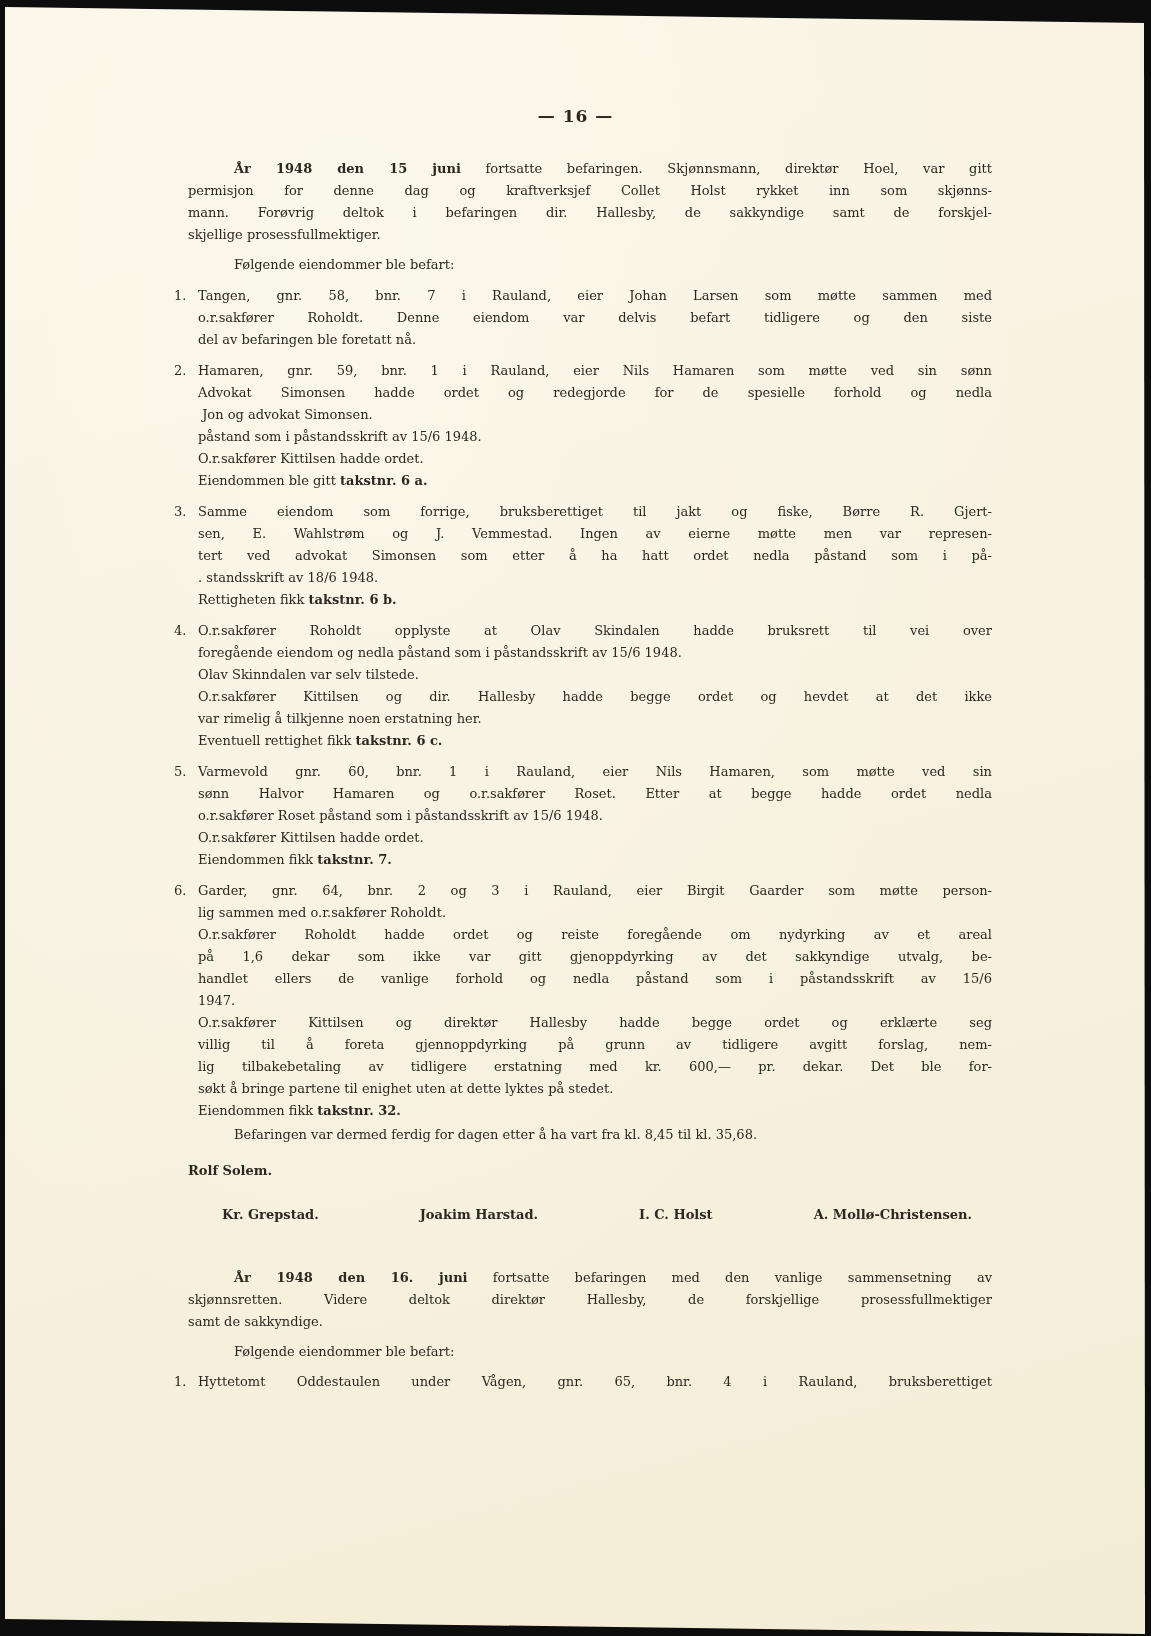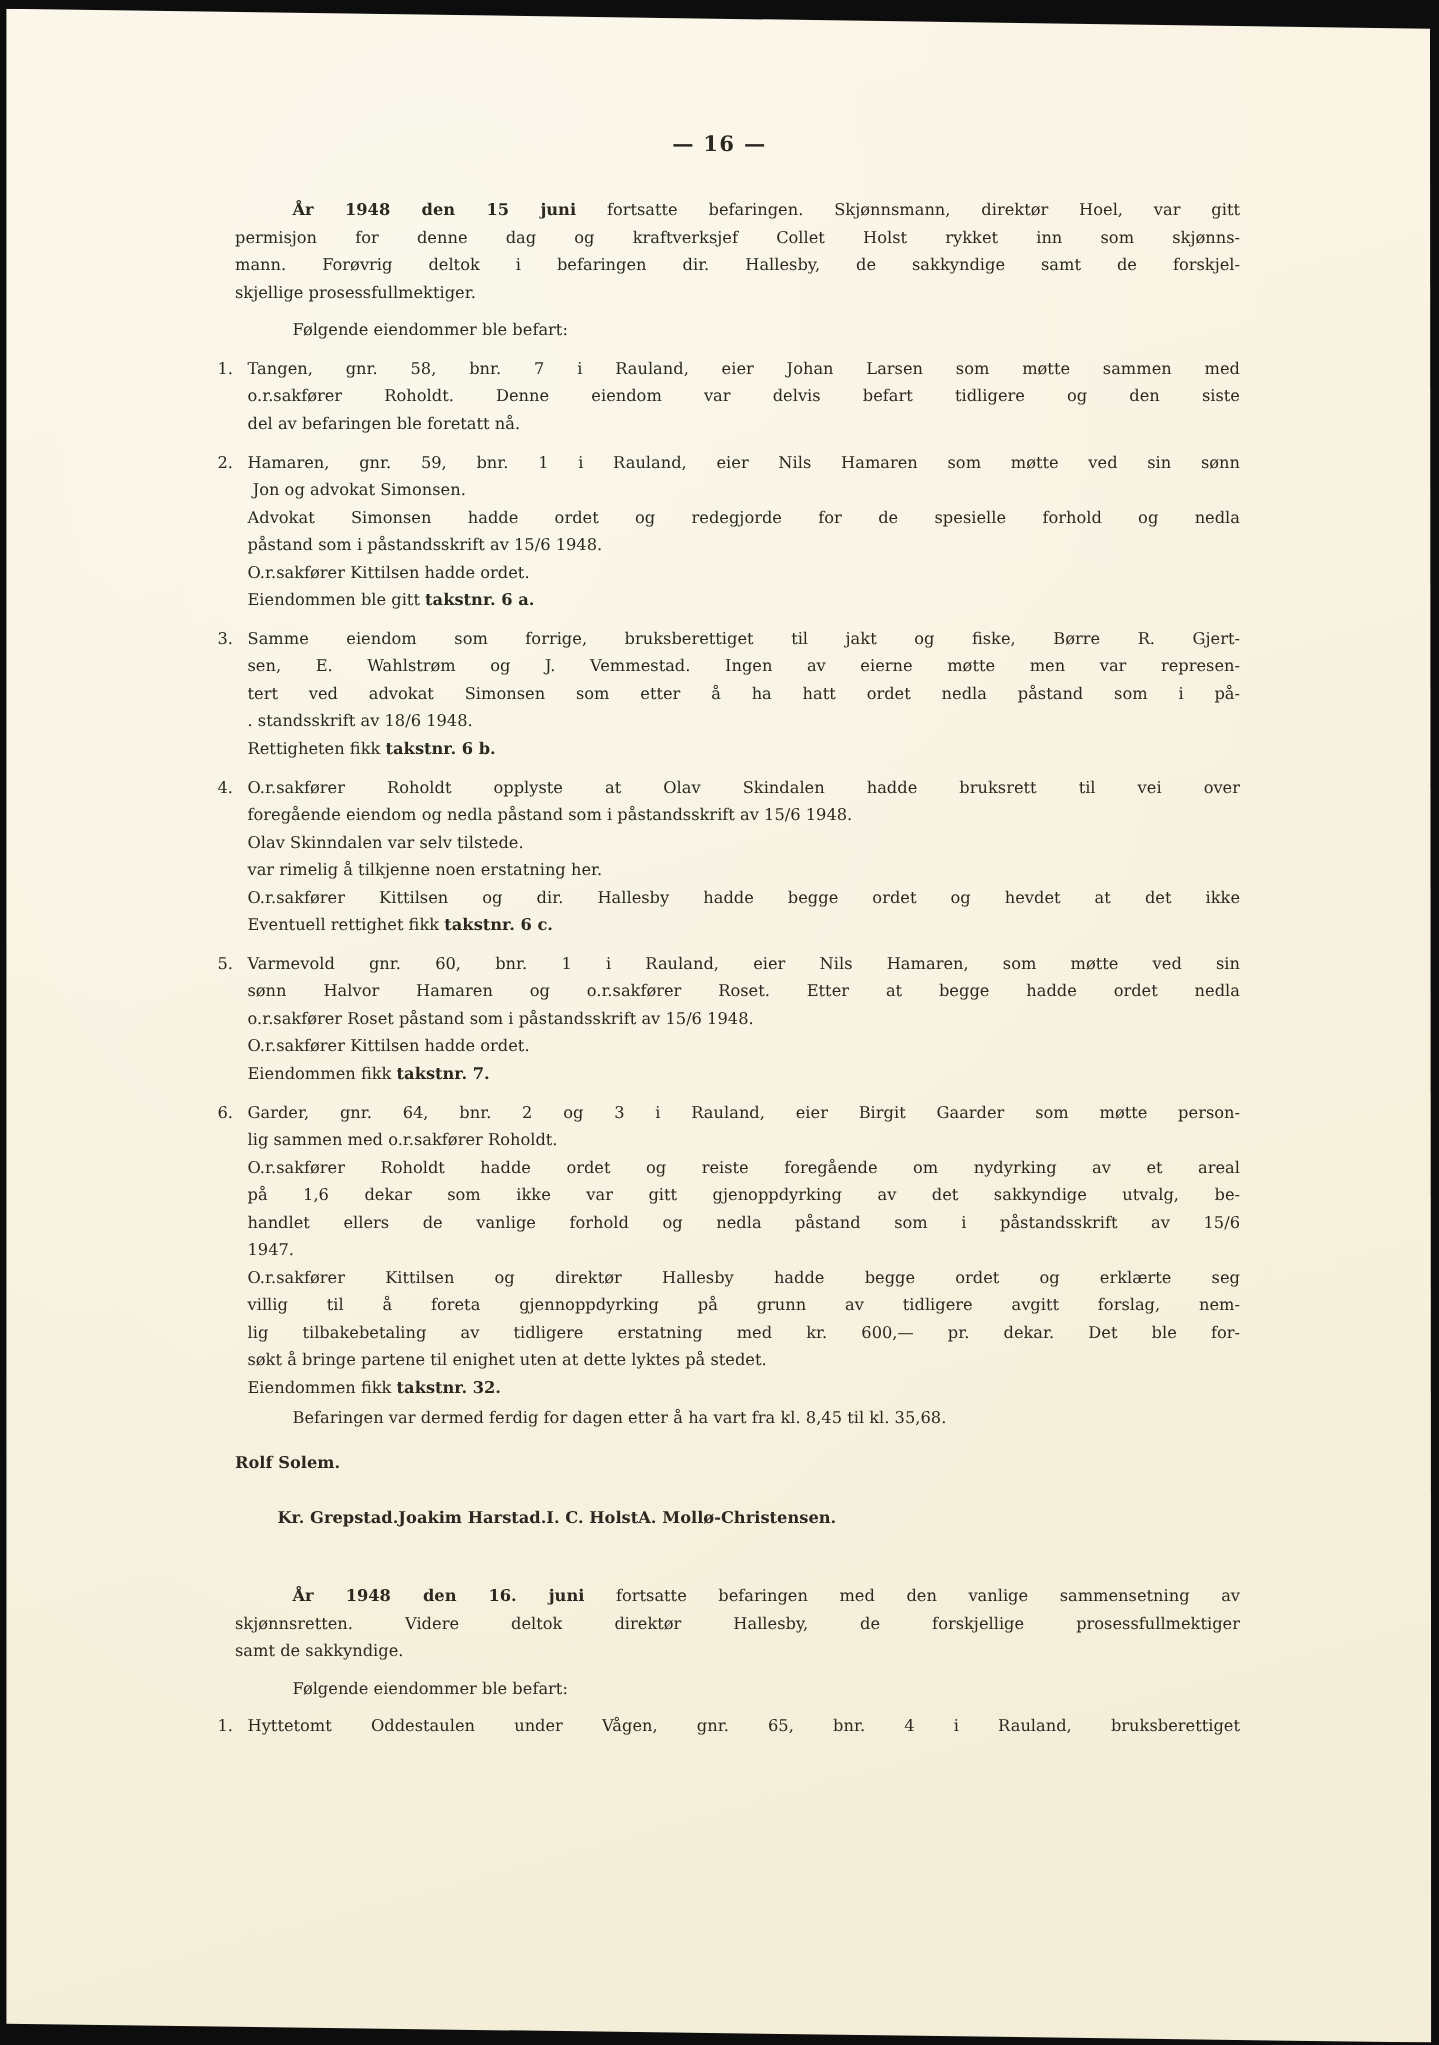--- a/index.html
+++ b/index.html
@@ -32,21 +32,21 @@
   }
   .line{min-height:22px;}
   .line.j{text-align:justify;text-align-last:justify;}
   .line.ind{text-indent:46px;}
   .b{font-weight:700;}
   .para{}
   .item{display:flex;margin-left:-14px;}
   .item .num{flex:none;width:24px;}
   .item .ibody{flex:1;min-width:0;}
   .centerb{font-weight:700;}
-  .sigs{display:flex;padding-left:34px;padding-right:20px;font-weight:700;}
+  .sigs{display:flex;justify-content:space-between;padding-left:34px;padding-right:20px;font-weight:700;}
   .g-none{margin-top:0;}
   .g-p{margin-top:8px;}
   .g-n{margin-top:9px;}
   .g-t{margin-top:2px;}
   .g-l{margin-top:14px;}
   .g-xl{margin-top:22px;}
   .g-xxl{margin-top:41px;}
 </style>
 </head>
 <body>
@@ -69,22 +69,22 @@
           <div class="ibody">
             <div class="line j"><span>Tangen, gnr. 58, bnr. 7 i Rauland, eier Johan Larsen som møtte sammen med</span></div>
             <div class="line j"><span>o.r.sakfører Roholdt. Denne eiendom var delvis befart tidligere og den siste</span></div>
             <div class="line"><span>del av befaringen ble foretatt nå.</span></div>
           </div>
         </div>
         <div class="item g-n">
           <span class="num">2.</span>
           <div class="ibody">
             <div class="line j"><span>Hamaren, gnr. 59, bnr. 1 i Rauland, eier Nils Hamaren som møtte ved sin sønn</span></div>
+            <div class="line j"><span>Advokat Simonsen hadde ordet og redegjorde for de spesielle forhold og nedla</span></div>
             <div class="line"><span>&nbsp;Jon og advokat Simonsen.</span></div>
-            <div class="line j"><span>Advokat Simonsen hadde ordet og redegjorde for de spesielle forhold og nedla</span></div>
             <div class="line"><span>påstand som i påstandsskrift av 15/6 1948.</span></div>
             <div class="line"><span>O.r.sakfører Kittilsen hadde ordet.</span></div>
             <div class="line"><span>Eiendommen ble gitt </span><span class="b">takstnr. 6 a.</span></div>
           </div>
         </div>
         <div class="item g-n">
           <span class="num">3.</span>
           <div class="ibody">
             <div class="line j"><span>Samme eiendom som forrige, bruksberettiget til jakt og fiske, Børre R. Gjert-</span></div>
             <div class="line j"><span>sen, E. Wahlstrøm og J. Vemmestad. Ingen av eierne møtte men var represen-</span></div>
@@ -92,22 +92,22 @@
             <div class="line"><span>. standsskrift av 18/6 1948.</span></div>
             <div class="line"><span>Rettigheten fikk </span><span class="b">takstnr. 6 b.</span></div>
           </div>
         </div>
         <div class="item g-n">
           <span class="num">4.</span>
           <div class="ibody">
             <div class="line j"><span>O.r.sakfører Roholdt opplyste at Olav Skindalen hadde bruksrett til vei over</span></div>
             <div class="line"><span>foregående eiendom og nedla påstand som i påstandsskrift av 15/6 1948.</span></div>
             <div class="line"><span>Olav Skinndalen var selv tilstede.</span></div>
+            <div class="line j"><span>O.r.sakfører Kittilsen og dir. Hallesby hadde begge ordet og hevdet at det ikke</span></div>
             <div class="line"><span>var rimelig å tilkjenne noen erstatning her.</span></div>
-            <div class="line j"><span>O.r.sakfører Kittilsen og dir. Hallesby hadde begge ordet og hevdet at det ikke</span></div>
             <div class="line"><span>Eventuell rettighet fikk </span><span class="b">takstnr. 6 c.</span></div>
           </div>
         </div>
         <div class="item g-n">
           <span class="num">5.</span>
           <div class="ibody">
             <div class="line j"><span>Varmevold gnr. 60, bnr. 1 i Rauland, eier Nils Hamaren, som møtte ved sin</span></div>
             <div class="line j"><span>sønn Halvor Hamaren og o.r.sakfører Roset. Etter at begge hadde ordet nedla</span></div>
             <div class="line"><span>o.r.sakfører Roset påstand som i påstandsskrift av 15/6 1948.</span></div>
             <div class="line"><span>O.r.sakfører Kittilsen hadde ordet.</span></div>

